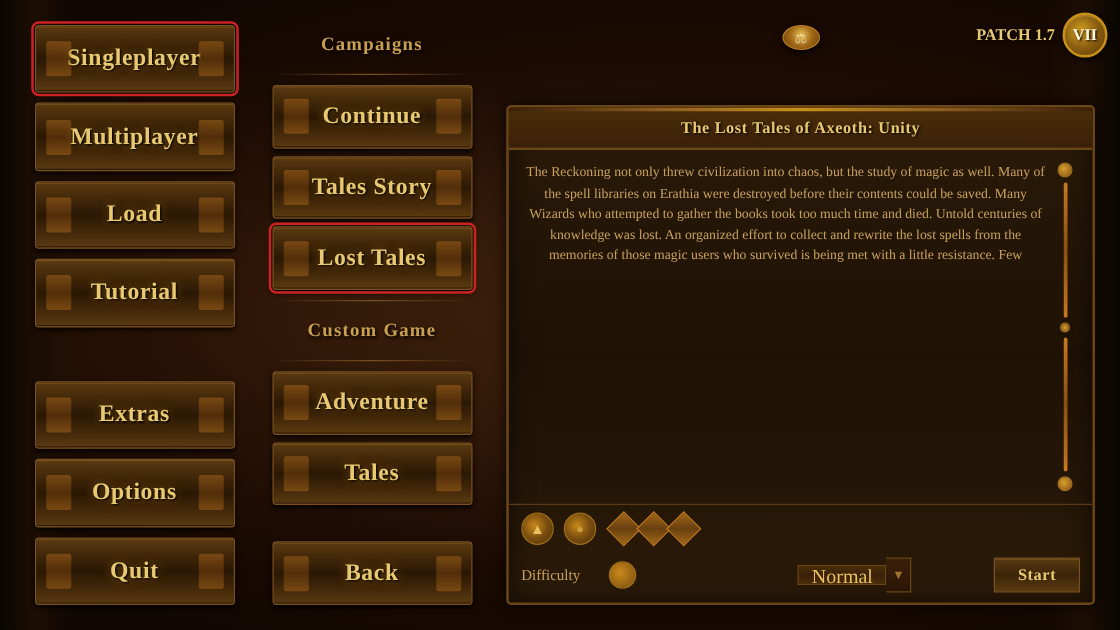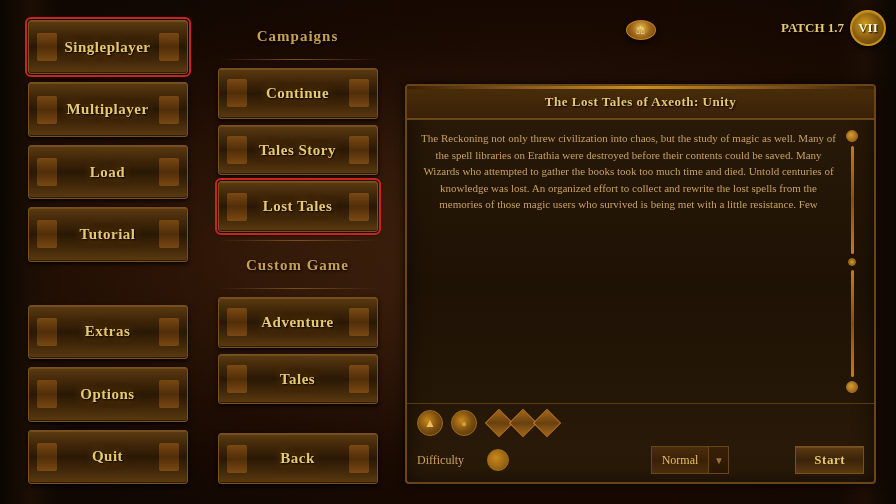--- a/index.html
+++ b/index.html
@@ -94,21 +94,21 @@
     
     .menu-btn {
       width: 160px;
       height: 60px;
       position: relative;
       cursor: pointer;
       display: flex;
       align-items: center;
       justify-content: center;
       font-family: 'Georgia', serif;
-      font-size: 15px;
+      font-size: 19px;
       font-weight: bold;
       color: #e8c870;
       text-shadow: 1px 1px 2px #000, 0 0 8px rgba(200,140,30,0.5);
       background: linear-gradient(to bottom, #5a3a10 0%, #3d2408 30%, #2a1804 50%, #3d2408 70%, #5a3a10 100%);
       border: 1px solid #7a5020;
       border-radius: 3px;
       box-shadow: inset 0 1px 0 rgba(255,200,100,0.15), inset 0 -1px 0 rgba(0,0,0,0.5), 0 2px 4px rgba(0,0,0,0.8);
       letter-spacing: 0.5px;
     }
 
@@ -330,26 +330,26 @@
       cursor: pointer;
     }
 
     .difficulty-select {
       display: flex;
       align-items: center;
       gap: 0;
     }
 
     .diff-btn {
-      height: 28px;
+      height: 16px;
       background: linear-gradient(to bottom, #4a2e0a, #3a2008, #4a2e0a);
       border: 1px solid #6a4515;
       color: #e8c060;
       font-family: 'Georgia', serif;
-      font-size: 12px;
+      font-size: 16px;
       padding: 0 10px;
       cursor: pointer;
     }
 
     .diff-dropdown {
       width: 20px;
       height: 28px;
       background: linear-gradient(to bottom, #3a2008, #2a1505);
       border: 1px solid #6a4515;
       border-left: none;

